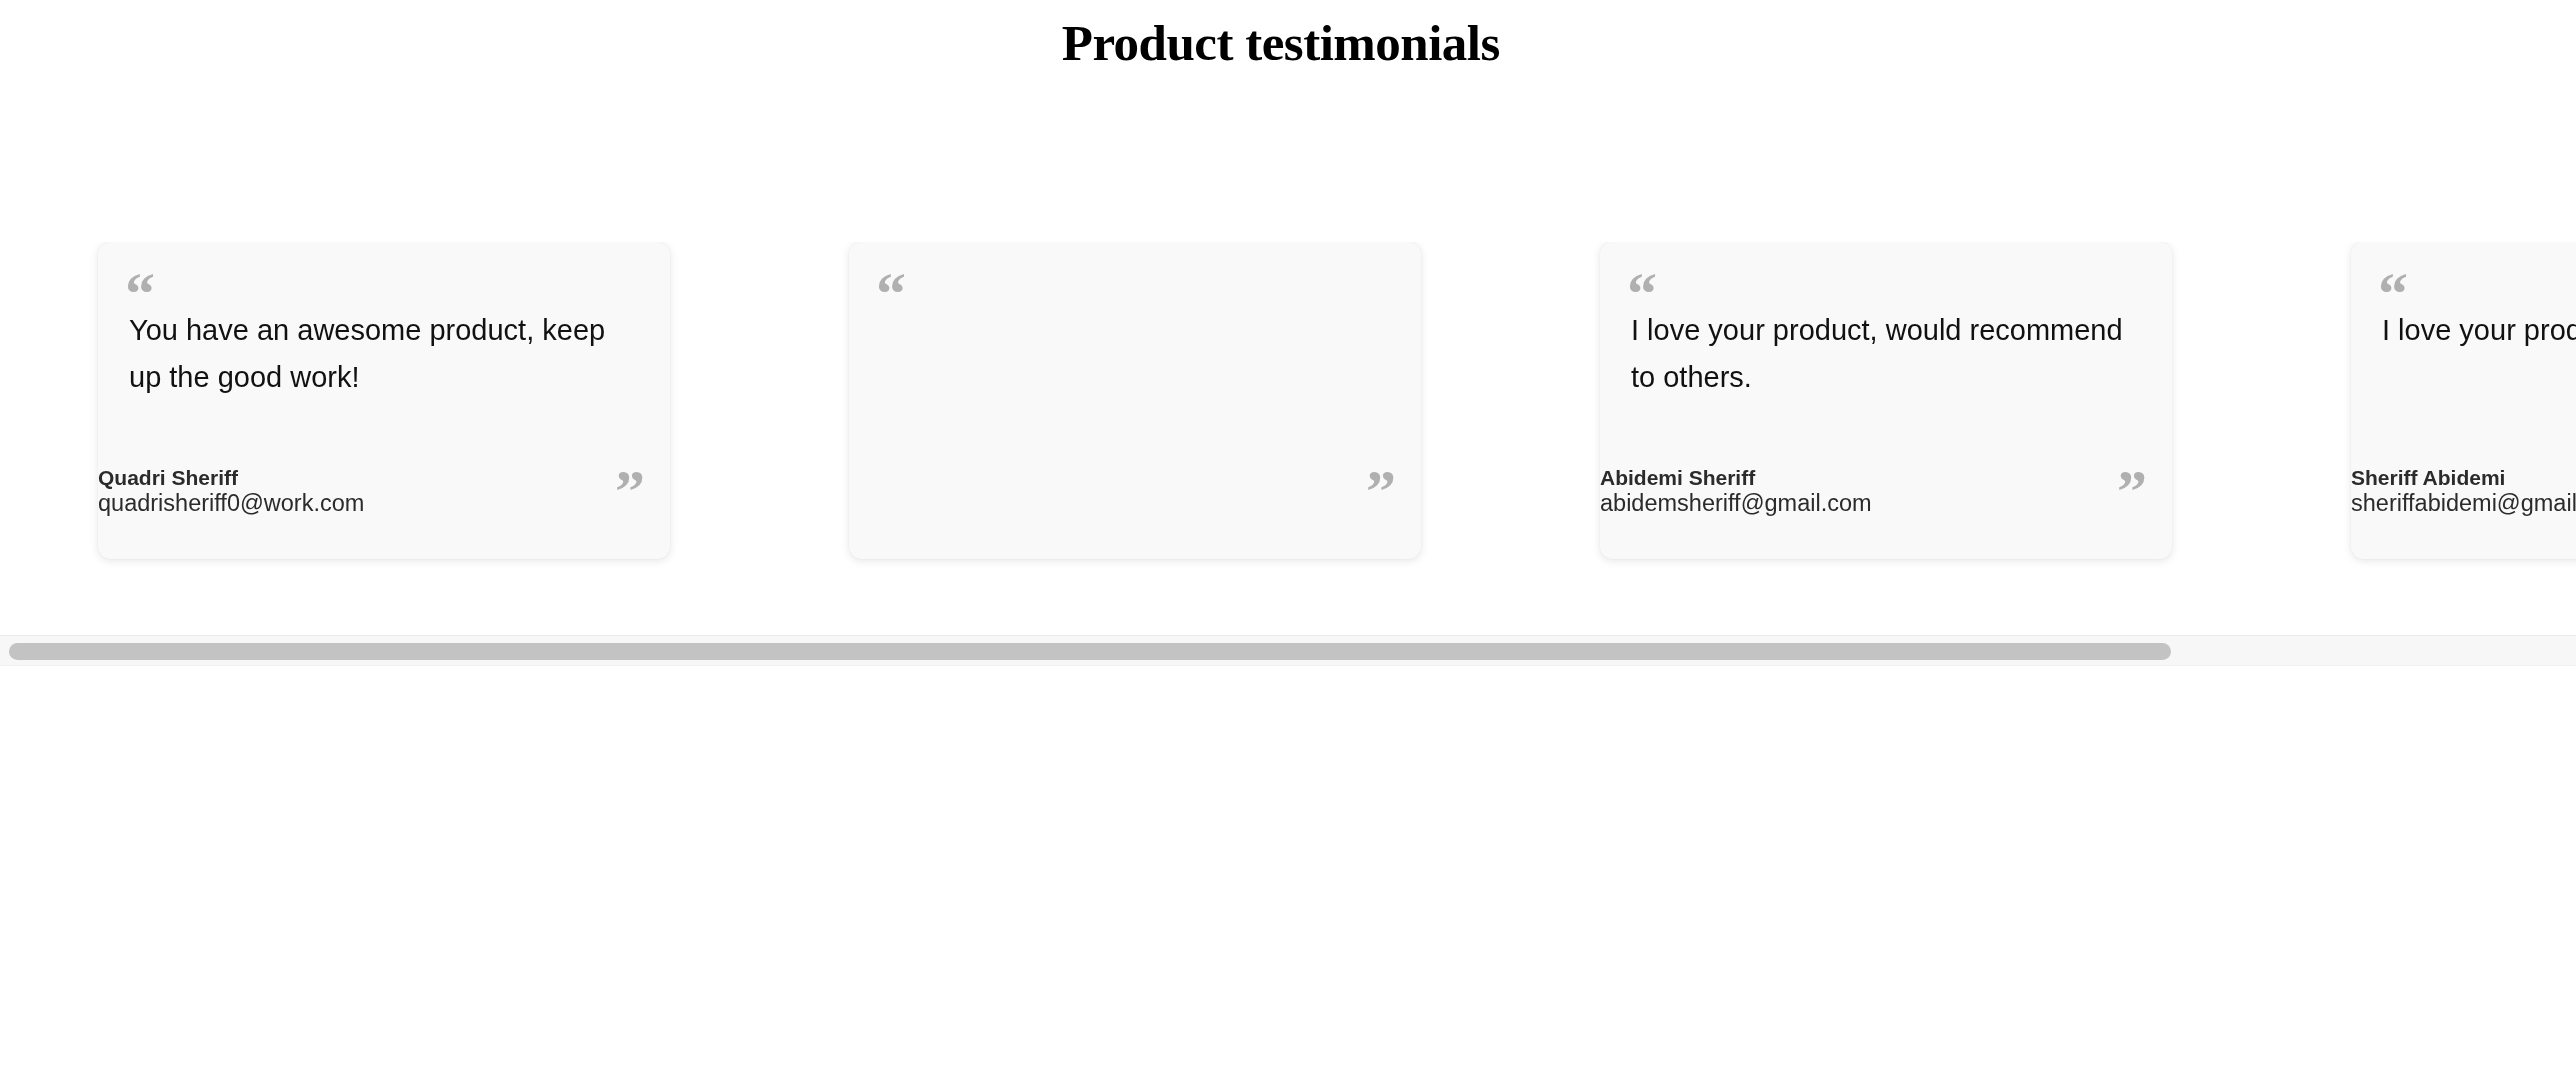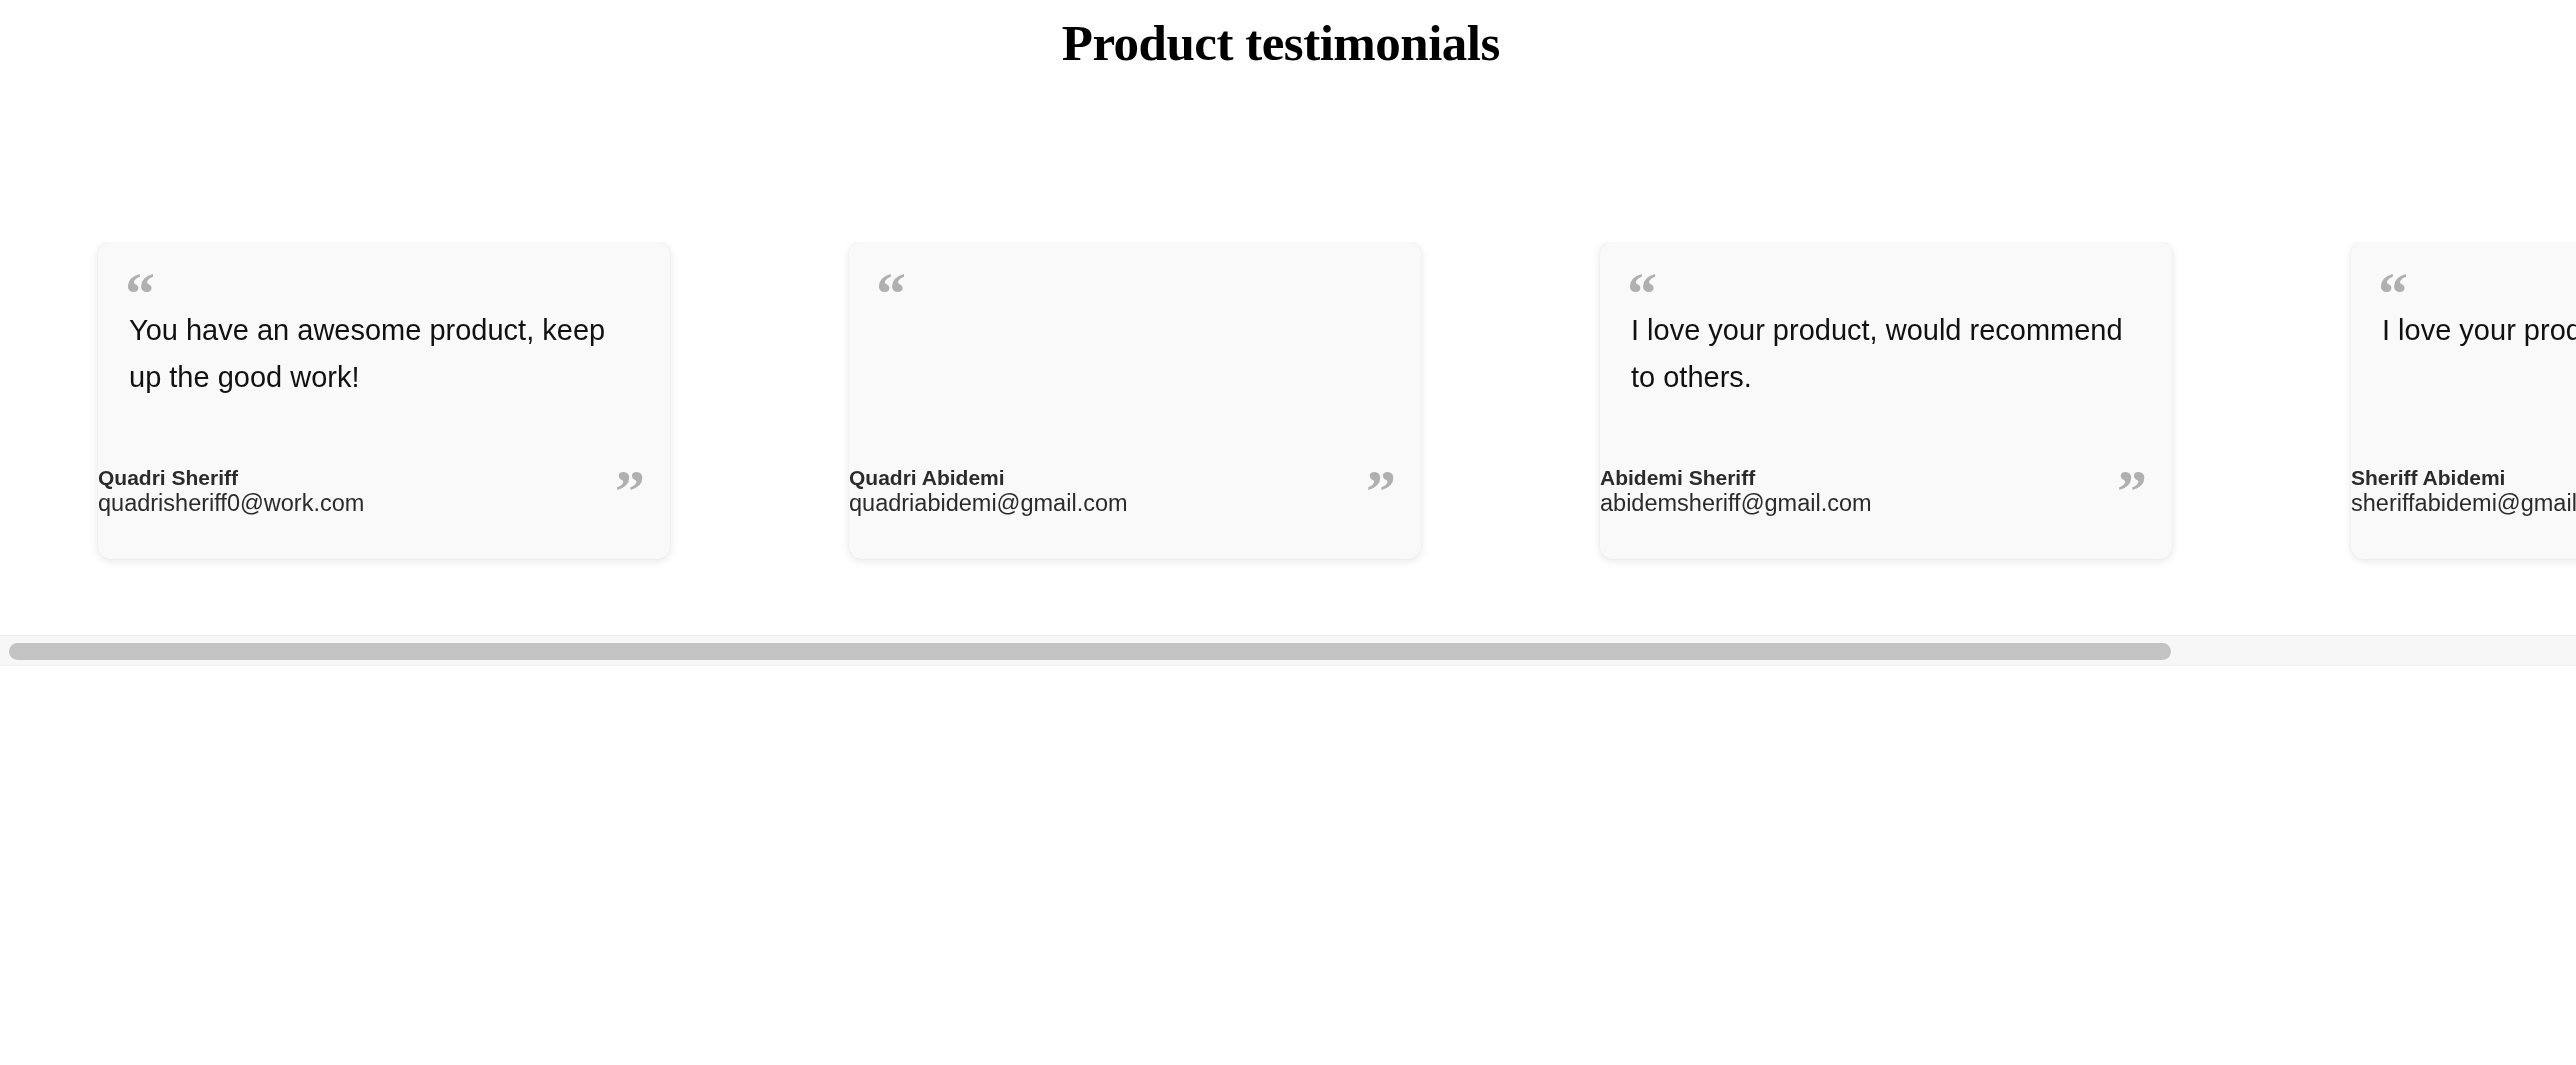--- a/index.html
+++ b/index.html
@@ -146,24 +146,20 @@
       <span class="quote-mark quote-close">”</span>
       <div class="author-block">
         <div class="author-name">Quadri Sheriff</div>
         <div class="author-email">quadrisheriff0@work.com</div>
       </div>
     </div>
 
     <div class="testimonial-card">
       <span class="quote-mark quote-open">“</span>
       <span class="quote-mark quote-close">”</span>
-      <div class="author-block">
-        <div class="author-name">Quadri Abidemi</div>
-        <div class="author-email">quadriabidemi@gmail.com</div>
-      </div>
     </div>
 
     <div class="testimonial-card">
       <span class="quote-mark quote-open">“</span>
       <div class="quote-body">I love your product, would recommend to others.</div>
       <span class="quote-mark quote-close">”</span>
       <div class="author-block">
         <div class="author-name">Abidemi Sheriff</div>
         <div class="author-email">abidemsheriff@gmail.com</div>
       </div>

